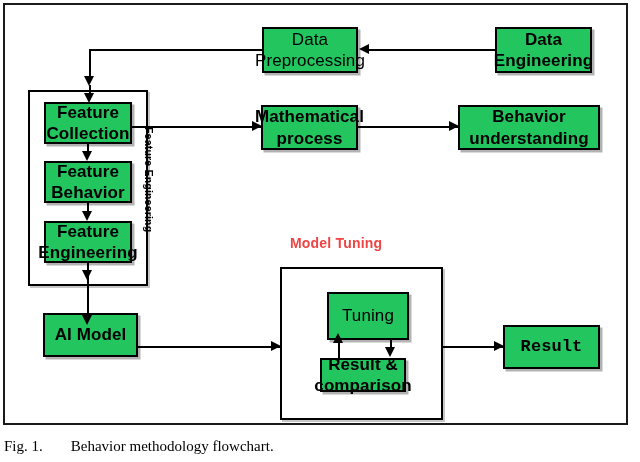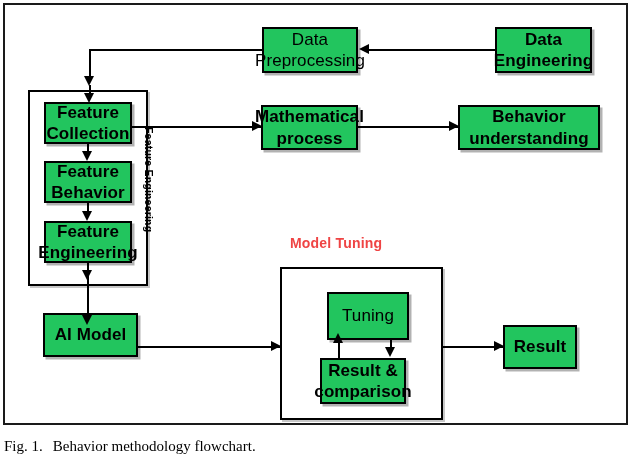--- a/index.html
+++ b/index.html
@@ -131,21 +131,21 @@
   
   #caption {
     position: absolute;
     left: 4px;
     top: 438px;
     font-family: "Liberation Serif", serif;
     font-size: 15px;
     color: #000000;
     white-space: nowrap;
   }
-  #caption .cap-num { margin-right: 10px; }
+  #caption .cap-num { margin-right: 28px; }
 </style>
 </head>
 <body>
 
 <div id="root">
 
   <div id="figure-frame">
 
     <div class="box bold" style="left:490px; top:22px; width:97px; height:46px;">
       <span class="txt">
@@ -226,38 +226,38 @@
     <div class="arrow-r" style="left:444px; top:116px;"></div>
 
     <div id="model-tuning-title">Model Tuning</div>
 
     <div class="group-box" style="left:275px; top:262px; width:163px; height:153px;"></div>
 
     <div class="box" style="left:322px; top:287px; width:82px; height:48px;">
       <span class="txt">Tuning</span>
     </div>
 
-    <div class="box bold" style="left:315px; top:353px; width:86px; height:46px;">
+    <div class="box bold" style="left:315px; top:353px; width:86px; height:34px;">
       <span class="txt">
         <span>Result  &amp;</span><br>
         <span>comparison</span>
       </span>
     </div>
 
     <div class="vline" style="left:385px; top:325px; height:20px;"></div>
     <div class="arrow-d" style="left:380px; top:342px;"></div>
 
     <div class="vline" style="left:333px; top:335px; height:18px;"></div>
     <div class="arrow-u" style="left:328px; top:328px;"></div>
 
     <div class="box bold" style="left:38px; top:308px; width:95px; height:44px;">
       <span class="txt">AI Model</span>
     </div>
 
-    <div class="box bold" style="left:498px; top:320px; width:74px; height:44px;">
+    <div class="box bold" style="left:498px; top:320px; width:97px; height:44px;font-family:Liberation Mono, monospace;">
       <span class="txt">Result</span>
     </div>
 
     <div class="hline" style="left:133px; top:341px; width:142px;"></div>
     <div class="arrow-r" style="left:266px; top:336px;"></div>
 
     <div class="hline" style="left:438px; top:341px; width:60px;"></div>
     <div class="arrow-r" style="left:489px; top:336px;"></div>
 
   </div>

